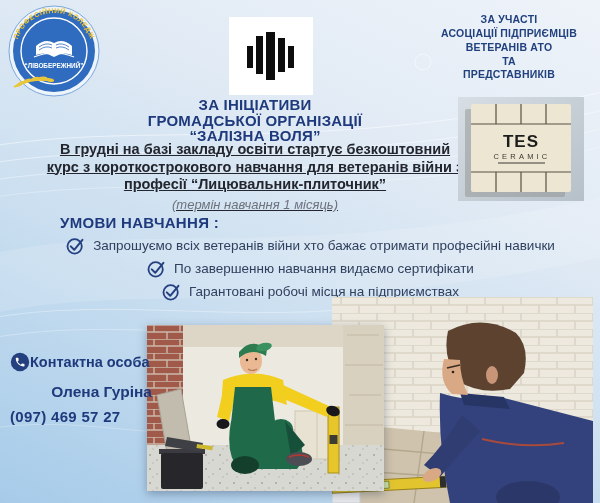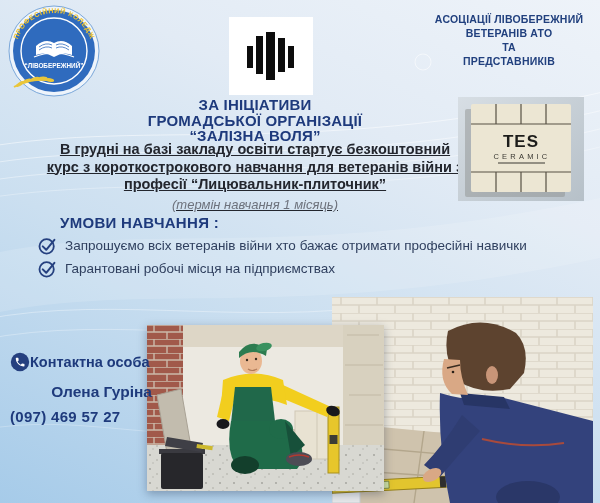--- a/index.html
+++ b/index.html
@@ -32,21 +32,21 @@
   .announcement .note{margin-top:2px;font-style:italic;font-weight:500;
     color:#6d727c;font-size:13px;}
 
   
   .tile-photo{left:458px;top:97px;width:126px;height:104px;z-index:2;}
 
   
   .conditions-title{left:60px;top:214px;z-index:2;color:#1e3a7c;font-weight:800;
     font-size:15px;letter-spacing:.3px;}
   .conditions-list{left:38px;top:234px;width:545px;z-index:2;}
-  .condition-row{display:flex;align-items:center;gap:8px;height:23px;}
+  .condition-row{display:flex;align-items:center;gap:8px;height:23px;justify-content:center;}
   .condition-row .txt{color:#30405f;font-size:13.5px;font-weight:500;white-space:nowrap;}
 
   
   .contact{left:10px;top:352px;width:142px;z-index:4;color:#1e3a7c;}
   .contact-row{display:flex;align-items:center;}
   .contact-label{font-size:14.5px;font-weight:800;}
   .contact-name{margin-top:11px;text-align:right;font-size:15.5px;font-weight:800;}
   .contact-phone{margin-top:7px;text-align:left;font-size:15px;font-weight:700;letter-spacing:.3px;}
 
   
@@ -102,21 +102,22 @@
     <svg width="64" height="64" viewBox="0 0 64 64">
       <rect x="8" y="22" width="6" height="22" fill="#0d0d0d"></rect>
       <rect x="17" y="12" width="7" height="38" fill="#0d0d0d"></rect>
       <rect x="27" y="8" width="9" height="48" fill="#0d0d0d"></rect>
       <rect x="39" y="14" width="7" height="34" fill="#0d0d0d"></rect>
       <rect x="49" y="22" width="6" height="22" fill="#0d0d0d"></rect>
     </svg>
   </div>
 
   <div class="abs participation">
-    <div>АСОЦІАЦІЇ ЛІВОБЕРЕЖНИЙ</div>
+    <div>ЗА УЧАСТІ</div>
+    <div>АСОЦІАЦІЇ ПІДПРИЄМЦІВ</div>
     <div>ВЕТЕРАНІВ АТО</div>
     <div>ТА</div>
     <div>ПРЕДСТАВНИКІВ</div>
   </div>
 
   <div class="abs initiative">
     <div>ЗА ІНІЦІАТИВИ</div>
     <div>ГРОМАДСЬКОЇ ОРГАНІЗАЦІЇ</div>
     <div>“ЗАЛІЗНА ВОЛЯ”</div>
   </div>
@@ -155,20 +156,27 @@
 
   <div class="abs conditions-title">УМОВИ НАВЧАННЯ :</div>
 
   <div class="abs conditions-list">
     <div class="condition-row">
       <svg width="19" height="19" viewBox="0 0 22 22">
         <circle cx="10" cy="12" r="8.3" fill="none" stroke="#25407f" stroke-width="2.1"></circle>
         <path d="M5.5,12 L9.5,16 L19,4.5" fill="none" stroke="#25407f" stroke-width="2.3" stroke-linecap="round" stroke-linejoin="round"></path>
       </svg>
       <span class="txt">Запрошуємо всіх ветеранів війни хто бажає отримати професійні навички</span>
+    </div>
+    <div class="condition-row">
+      <svg width="19" height="19" viewBox="0 0 22 22">
+        <circle cx="10" cy="12" r="8.3" fill="none" stroke="#25407f" stroke-width="2.1"></circle>
+        <path d="M5.5,12 L9.5,16 L19,4.5" fill="none" stroke="#25407f" stroke-width="2.3" stroke-linecap="round" stroke-linejoin="round"></path>
+      </svg>
+      <span class="txt">По завершенню навчання видаємо сертифікати</span>
     </div>
     <div class="condition-row">
       <svg width="19" height="19" viewBox="0 0 22 22">
         <circle cx="10" cy="12" r="8.3" fill="none" stroke="#25407f" stroke-width="2.1"></circle>
         <path d="M5.5,12 L9.5,16 L19,4.5" fill="none" stroke="#25407f" stroke-width="2.3" stroke-linecap="round" stroke-linejoin="round"></path>
       </svg>
       <span class="txt">Гарантовані робочі місця на підприємствах</span>
     </div>
   </div>
 

